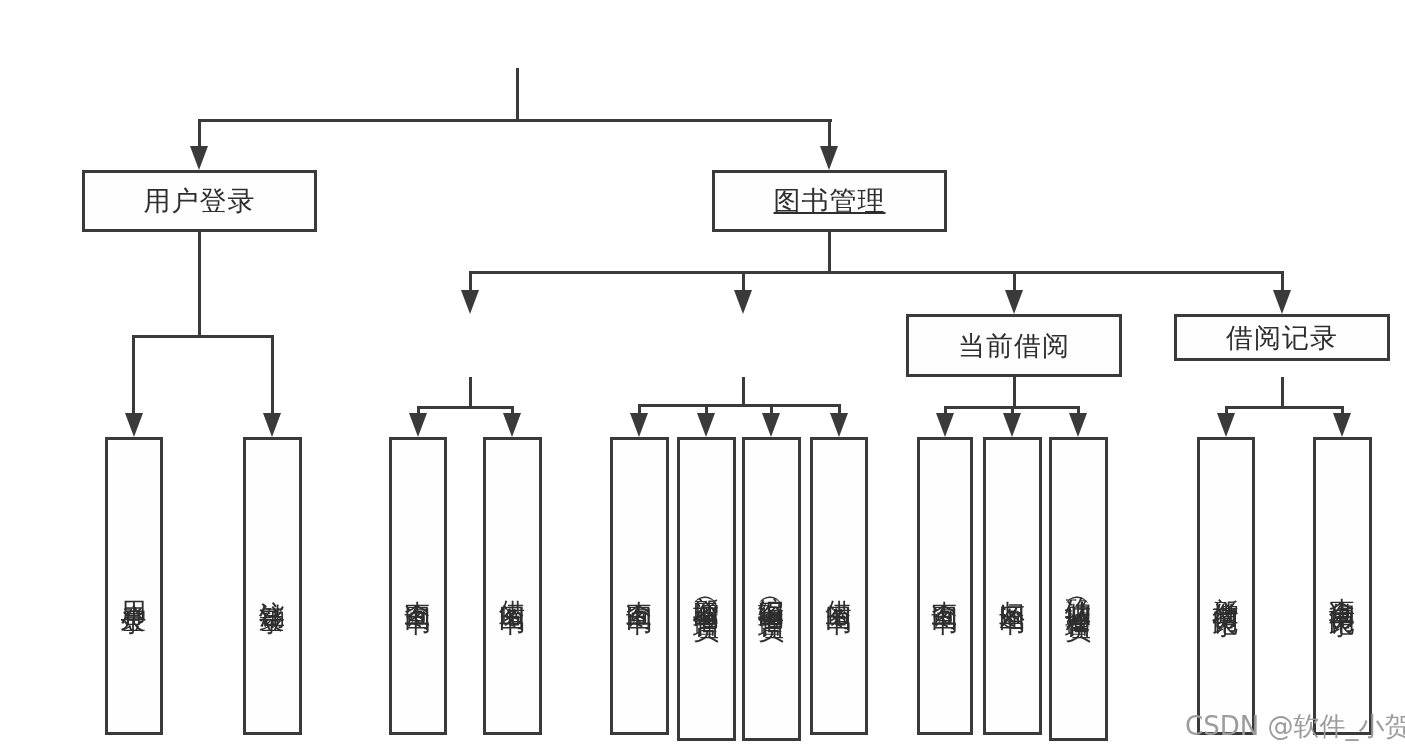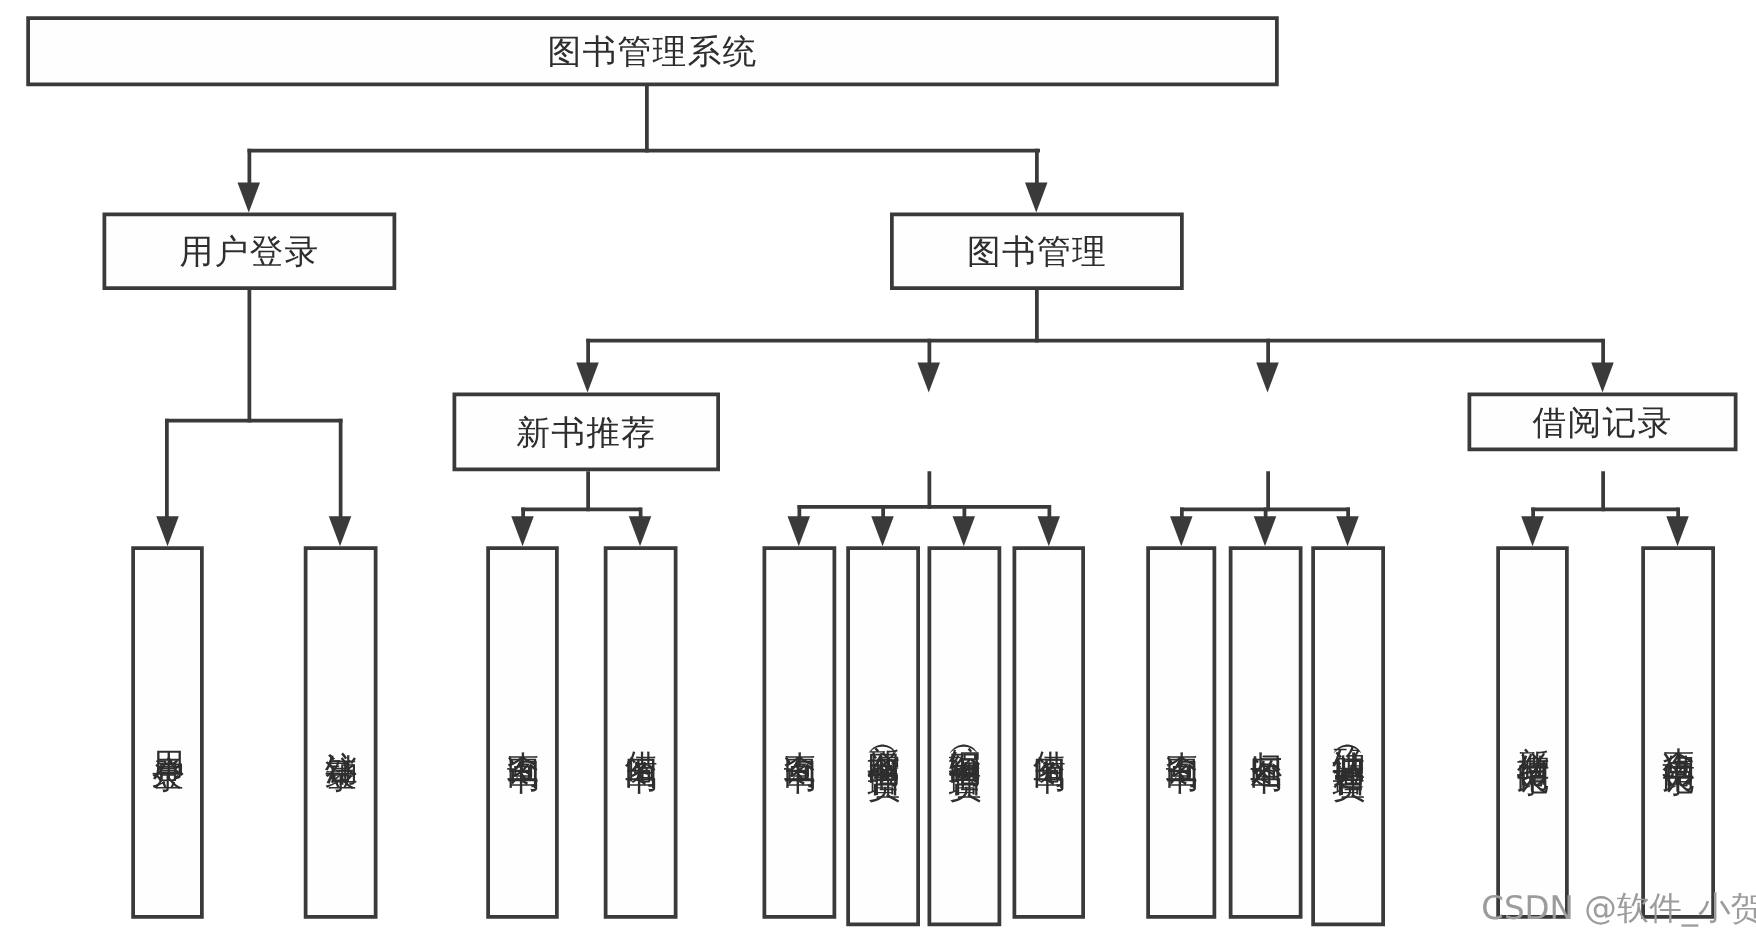--- a/index.html
+++ b/index.html
@@ -57,51 +57,50 @@
     font-size: 26px;
     color: #9c9c9c;
     white-space: nowrap;
   }
 </style>
 </head>
 <body>
 
 <div id="canvas">
 
-  <div class="box" style="left:21px; top:13px; width:1002px; height:56px;">图书管理系统</div>
 
   <div class="vline" style="left:516px; top:68px; height:54px;"></div>
   <div class="hline" style="left:198px; top:119px; width:634px;"></div>
   <div class="vline" style="left:198px; top:119px; height:30px;"></div>
   <div class="arrow" style="left:190px; top:146px;"></div>
   <div class="vline" style="left:828px; top:119px; height:30px;"></div>
   <div class="arrow" style="left:820px; top:146px;"></div>
 
   <div class="box" style="left:82px; top:170px; width:235px; height:62px;">用户登录</div>
-  <div class="box" style="left:712px; top:170px; width:235px; height:62px;">图书管理</div>
+  <div class="box" style="left:712px; top:170px; width:235px; height:62px;text-decoration:underline;">图书管理</div>
 
   <div class="vline" style="left:198px; top:232px; height:106px;"></div>
   <div class="hline" style="left:132px; top:335px; width:142px;"></div>
   <div class="vline" style="left:132px; top:335px; height:80px;"></div>
   <div class="arrow" style="left:125px; top:413px;"></div>
   <div class="vline" style="left:271px; top:335px; height:80px;"></div>
   <div class="arrow" style="left:263px; top:413px;"></div>
 
   <div class="vline" style="left:828px; top:232px; height:42px;"></div>
   <div class="hline" style="left:469px; top:271px; width:813px;"></div>
   <div class="vline" style="left:469px; top:271px; height:22px;"></div>
   <div class="arrow" style="left:461px; top:290px;"></div>
   <div class="vline" style="left:742px; top:271px; height:22px;"></div>
   <div class="arrow" style="left:734px; top:290px;"></div>
   <div class="vline" style="left:1013px; top:271px; height:22px;"></div>
   <div class="arrow" style="left:1005px; top:290px;"></div>
   <div class="vline" style="left:1281px; top:271px; height:22px;"></div>
   <div class="arrow" style="left:1273px; top:290px;"></div>
 
-  <div class="box" style="left:362px; top:314px; width:214px; height:63px;">新书推荐</div>
+  <div class="box" style="left:906px; top:314px; width:216px; height:63px;">当前借阅</div>
   <div class="box" style="left:1174px; top:314px; width:216px; height:47px;">借阅记录</div>
 
   <div class="vline" style="left:469px; top:377px; height:32px;"></div>
   <div class="hline" style="left:417px; top:406px; width:96px;"></div>
   <div class="vline" style="left:417px; top:406px; height:10px;"></div>
   <div class="arrow" style="left:409px; top:413px;"></div>
   <div class="vline" style="left:511px; top:406px; height:10px;"></div>
   <div class="arrow" style="left:503px; top:413px;"></div>
 
   <div class="vline" style="left:742px; top:377px; height:30px;"></div>

